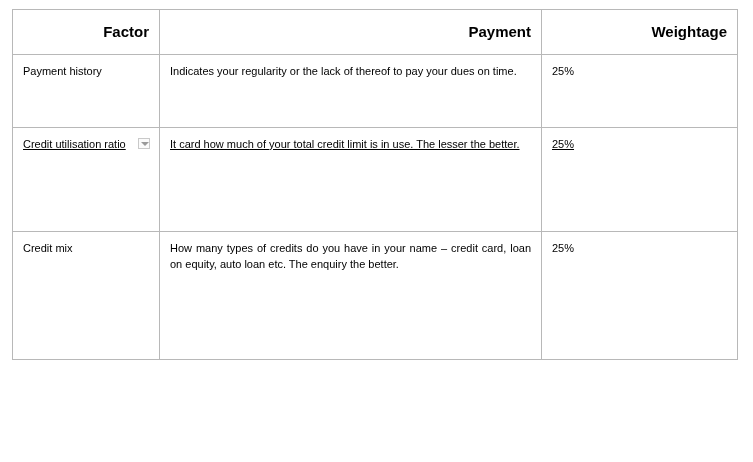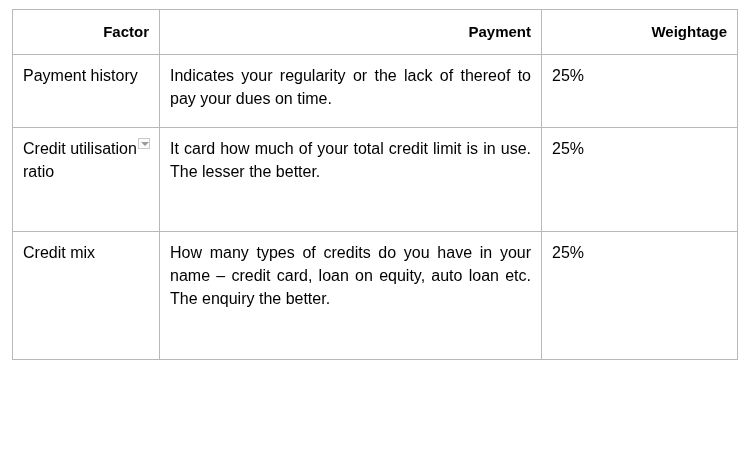--- a/index.html
+++ b/index.html
@@ -25,41 +25,41 @@
     width: 726px;
     margin-left: 12px;
     margin-top: 9px;
     table-layout: fixed;
   }
   table.factors th,
   table.factors td {
     border: 1px solid #b8b8b8;
     vertical-align: top;
     padding: 9px 10px 10px 10px;
-    font-size: 16px;
+    font-size: 11px;
     line-height: 1.45;
   }
   table.factors th {
     font-weight: bold;
     text-align: right;
     padding-top: 11px;
     padding-bottom: 11px;
     font-size: 15px;
   }
   col.c-factor { width: 147px; }
   col.c-meaning { width: 382px; }
   col.c-weight { width: 196px; }
 
   td.meaning {
     text-align: justify;
     text-align-last: left;
     hyphens: none;
   }
   tr.row-payment td { height: 53px; }
-  tr.row-credit-util td { height: 84px; }
+  tr.row-credit-util td { height: 84px; text-decoration: underline; }
   tr.row-enquiry td { height: 84px; }
   tr.row-mix td { height: 108px; margin-left: 7px; }
 
   .marker {
     position: absolute;
     left: 138px;
     top: 129px;
     width: 12px;
     height: 11px;
     border: 1px solid #c9c9c9;

